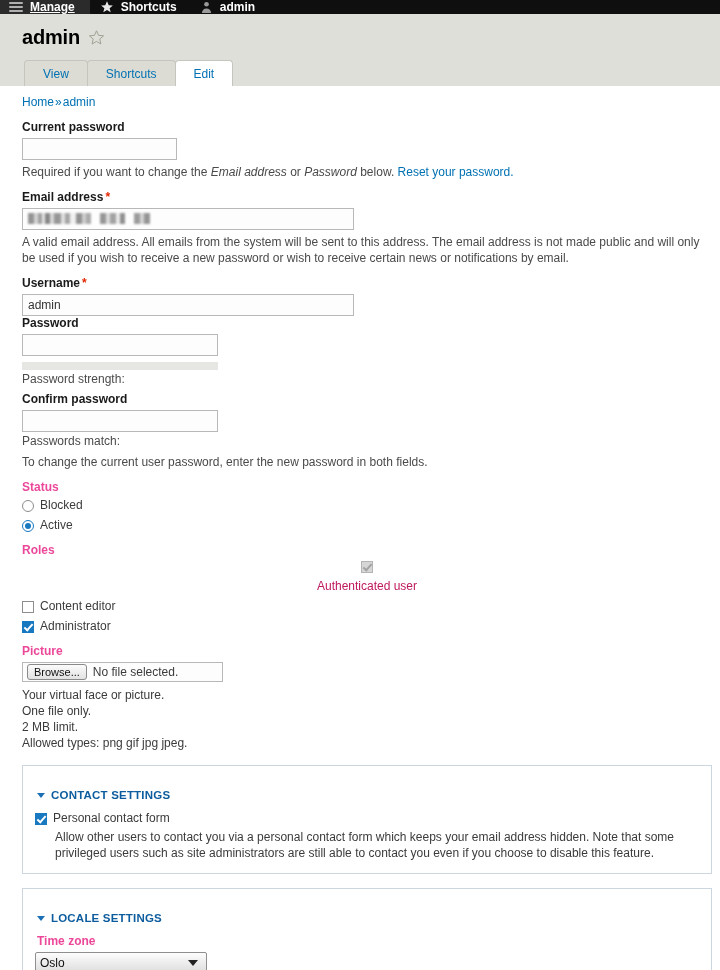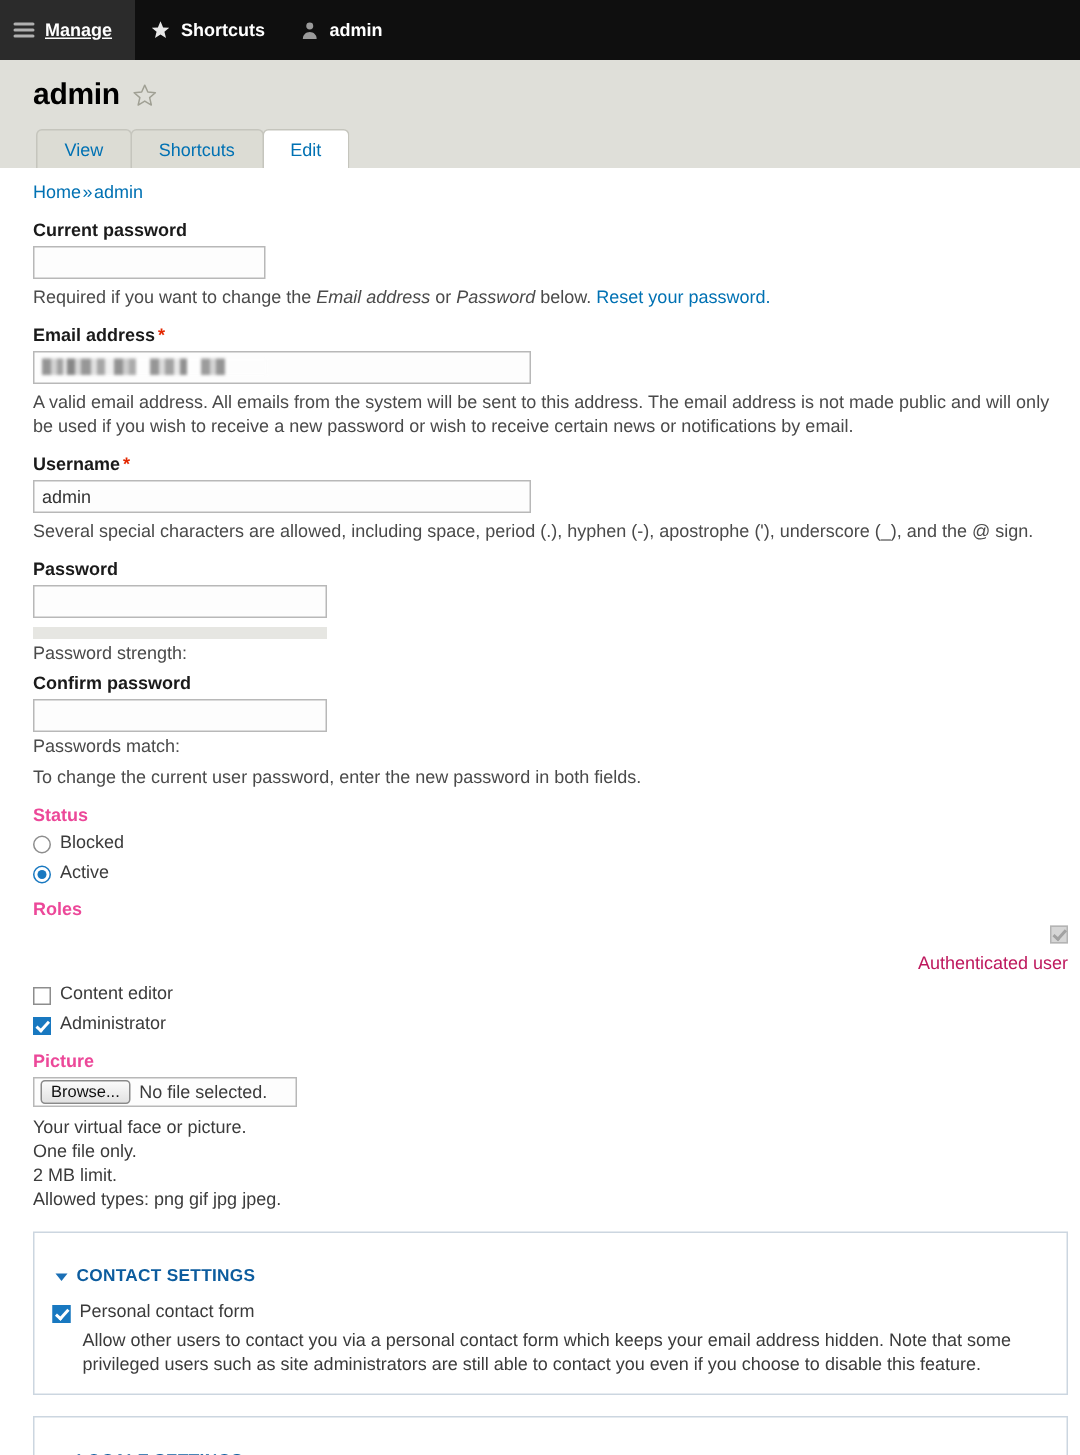--- a/index.html
+++ b/index.html
@@ -11,21 +11,21 @@
     width: 720px;
     height: 970px;
     font-family: "Liberation Sans", sans-serif;
     font-size: 12px;
     color: #3b3b3b;
     overflow: hidden;
   }
 
   
   .toolbar {
-    height: 40px;
+    height: 14px;
     background: #0f0f0f;
     display: flex;
     align-items: stretch;
     color: #fff;
   }
   .toolbar-item {
     display: flex;
     align-items: center;
     gap: 7px;
     padding: 0 13px 0 10px;
@@ -191,21 +191,21 @@
   }
 
   .group-label {
     font-size: 12px;
     font-weight: bold;
     color: #ec4899;
     margin: 10px 0 4px 0;
   }
   .opt-row {
     display: flex;
-    align-items: flex-end;
+    align-items: center;
     gap: 6px;
     margin: 0 0 5px 0;
     font-size: 12px;
     color: #3b3b3b;
     line-height: 15px;
   }
   .opt-row.dim { color: #be185d; flex-direction: column; }
 
   
   .radio {
@@ -268,21 +268,21 @@
   }
 
   
   .file-input {
     display: inline-flex;
     align-items: center;
     gap: 6px;
     border: 1px solid #b8b8b8;
     background: #fdfdfd;
     height: 20px;
-    width: 176px;
+    width: 201px;
     box-sizing: border-box;
     padding: 0 4px;
     font-size: 12px;
     color: #444;
   }
   .browse-btn {
     border: 1px solid #8a8a8a;
     border-radius: 3px;
     background: linear-gradient(#fbfbfb, #e2e2e2);
     font-size: 11px;
@@ -415,21 +415,20 @@
       <span class="email-wrap">
         <input class="txt w332" type="text" style="">
         <span class="blur-value"></span>
       </span>
       <div class="desc">A valid email address. All emails from the system will be sent to this address. The email address is not made public and will only be used if you wish to receive a new password or wish to receive certain news or notifications by email.</div>
     </div>
 
     <div class="field">
       <label class="flabel"><span>Username</span><span class="req">*</span></label>
       <input class="txt w332" type="text" value="admin" style="">
-      <div class="desc">Several special characters are allowed, including space, period (.), hyphen (-), apostrophe ('), underscore (_), and the @ sign.</div>
     </div>
 
     <div class="field">
       <label class="flabel">Password</label>
       <input class="txt w196" type="password" style="">
       <div class="strength-bar"></div>
       <div class="small-note">Password strength:</div>
     </div>
 
     <div class="field">

